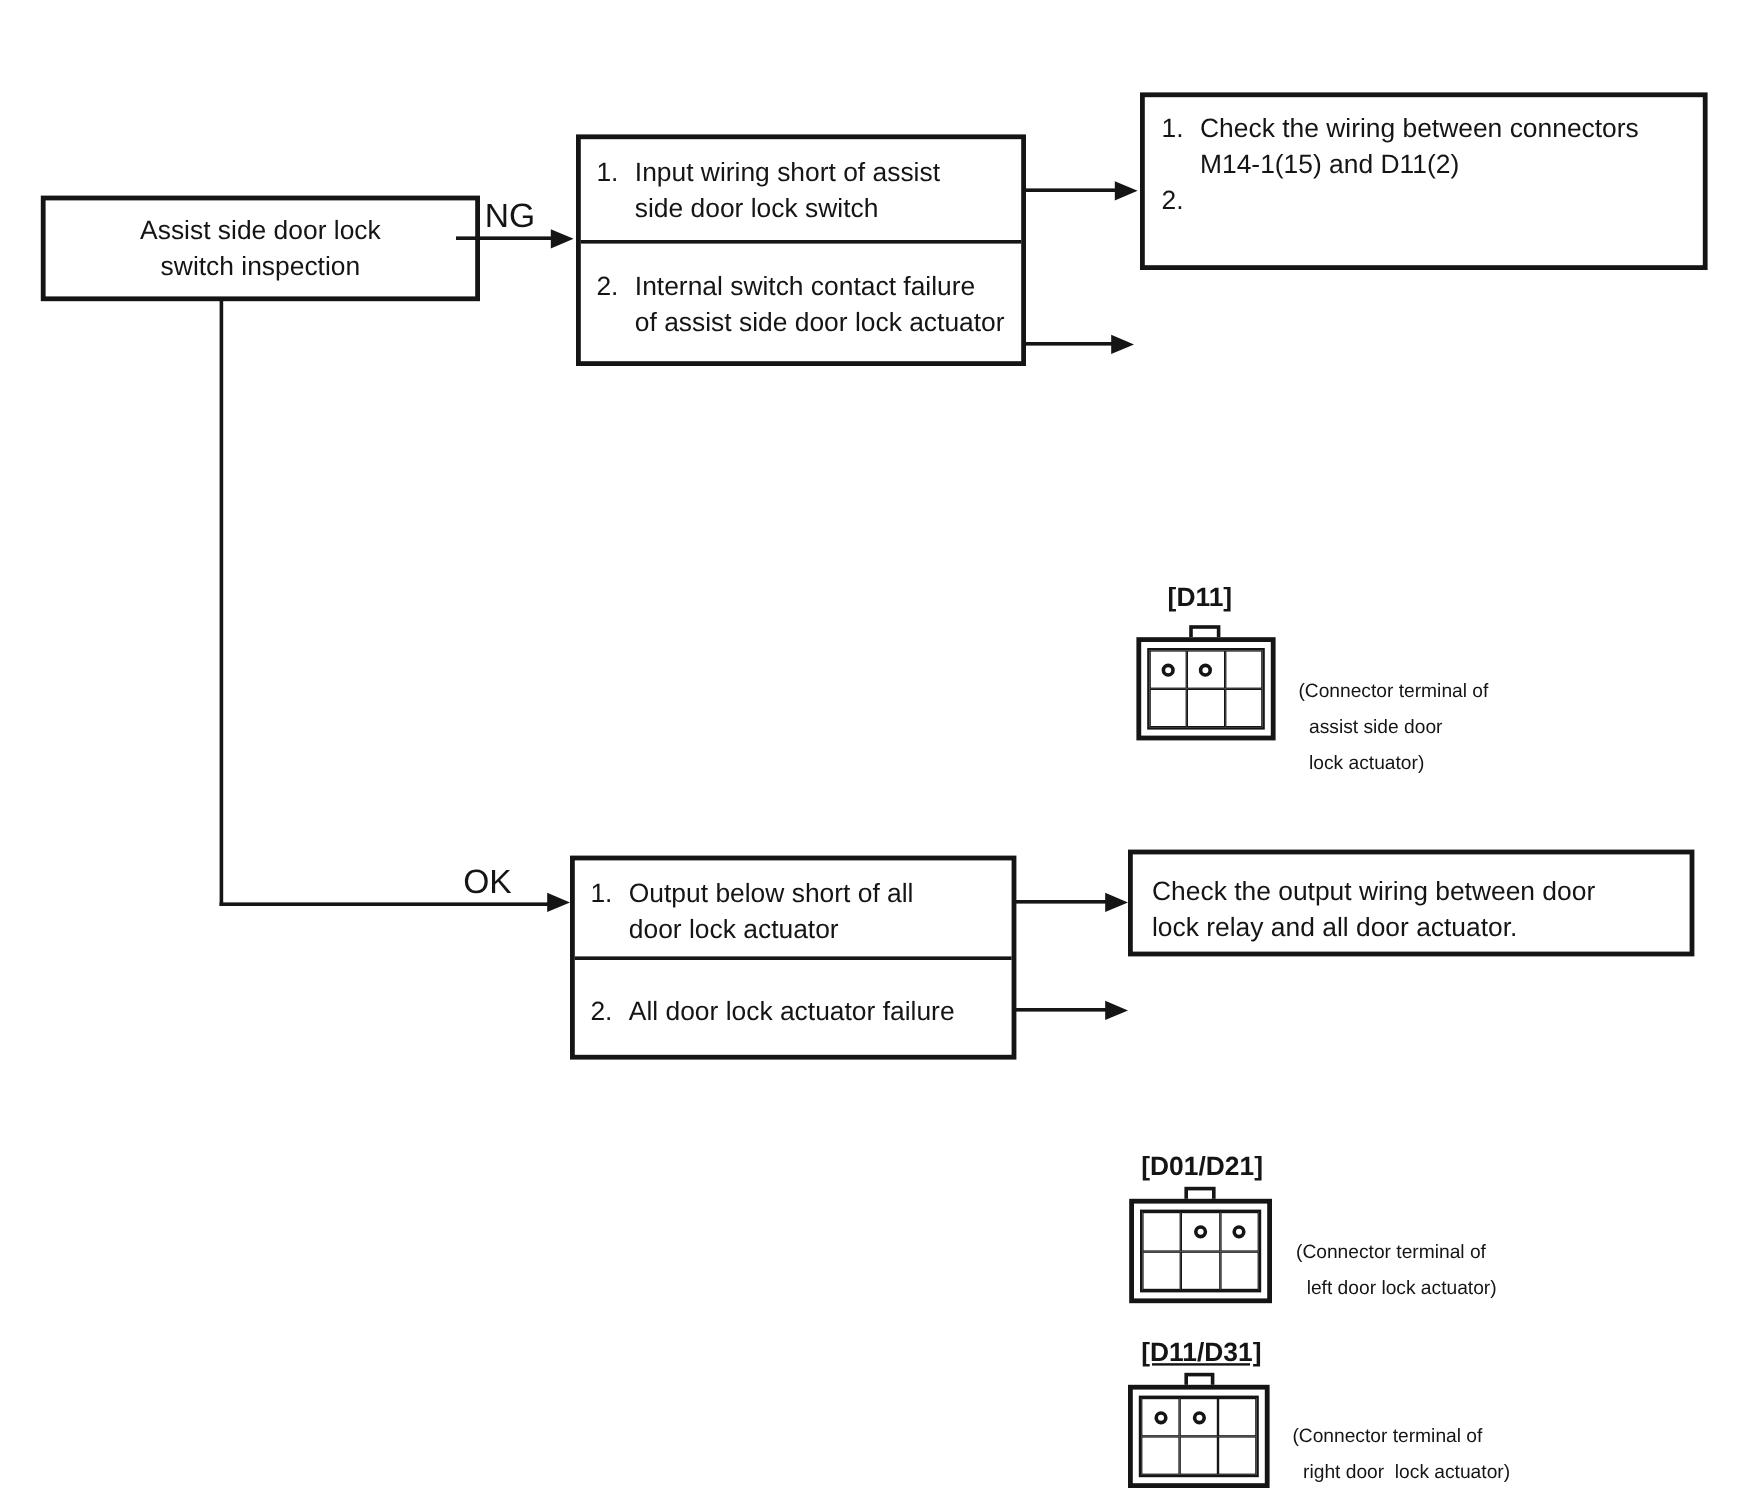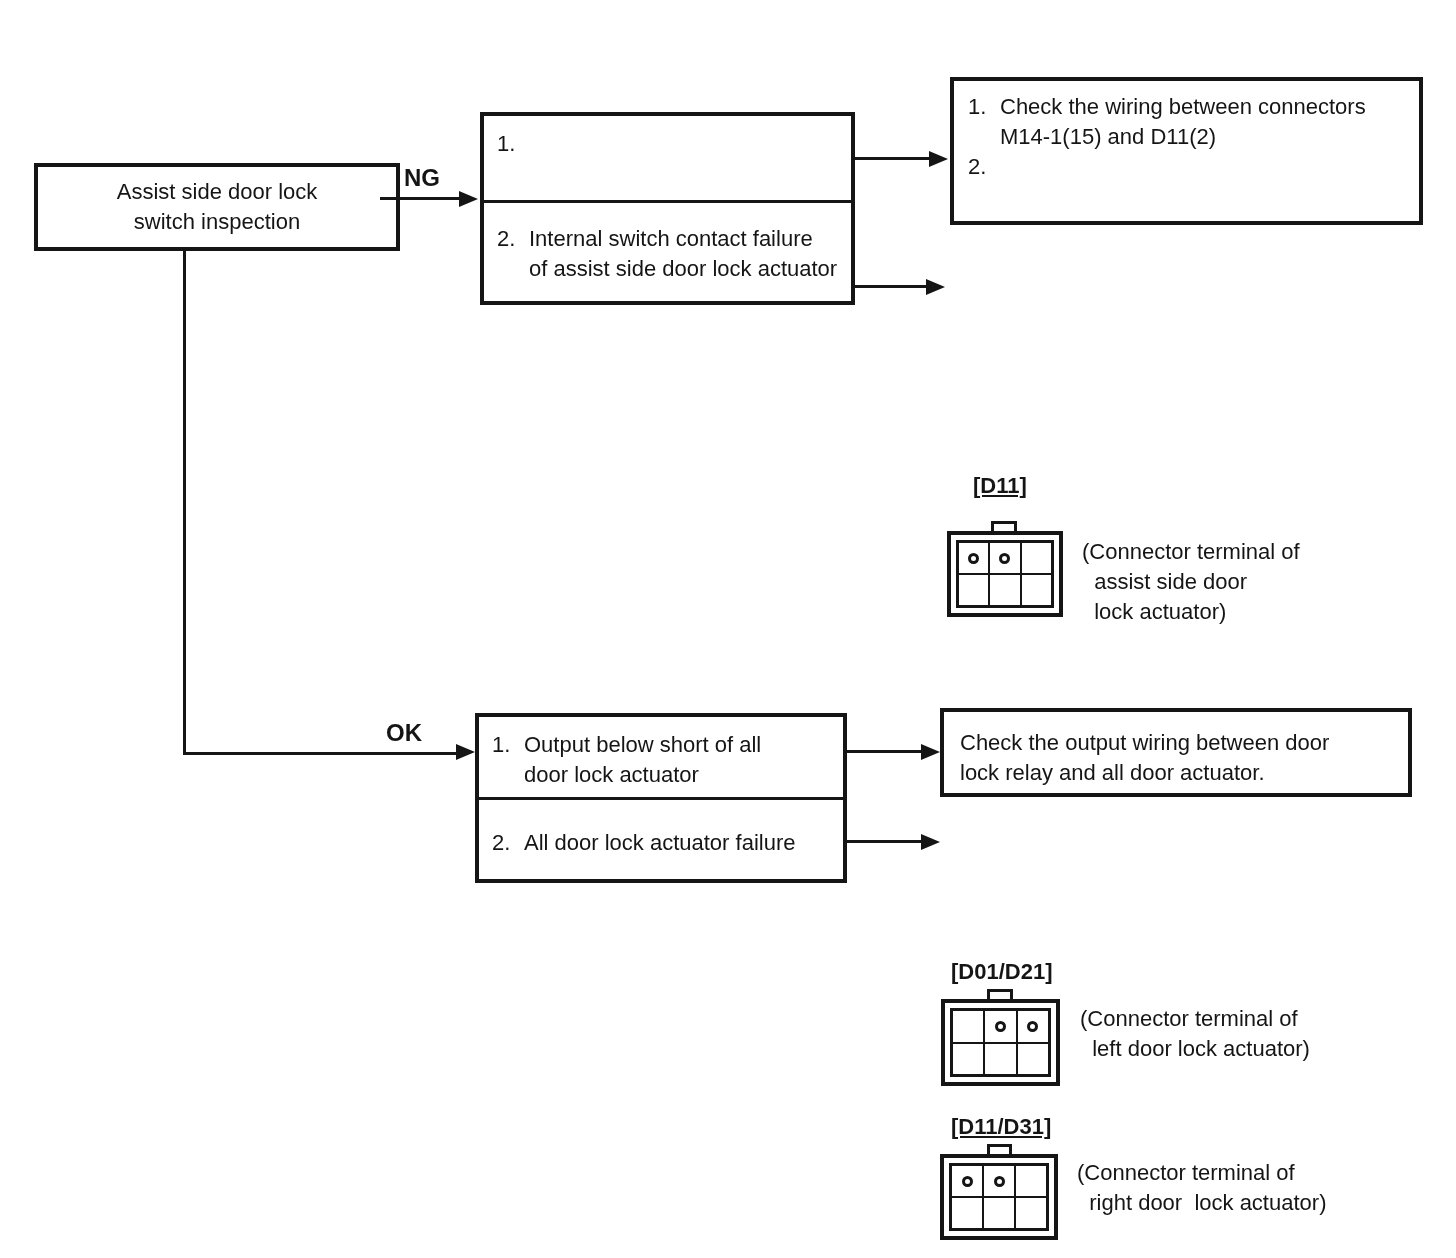--- a/index.html
+++ b/index.html
@@ -11,32 +11,32 @@
   .box {
     position:absolute; border:4px solid #151515; background:#ffffff;
     box-sizing:border-box;
   }
   .line { position:absolute; background:#151515; }
   .arrowhead {
     position:absolute; width:0; height:0;
     border-top:8px solid transparent; border-bottom:8px solid transparent;
     border-left:19px solid #151515;
   }
-  .flow-label { position:absolute; font-weight:bold; font-size:24px; }
+  .flow-label { position:absolute; font-weight:normal; font-size:28px; }
   .center-box {
     display:flex; align-items:center; justify-content:center;
     text-align:center; font-size:22px; line-height:30px; white-space:pre-line;margin-left:20px;
   }
   .cell1 { border-bottom:3px solid #151515; box-sizing:border-box; }
   .item { display:flex; font-size:22px; line-height:30px; }
   .item .num { flex:none; width:32px; }
   .item .txt { white-space:pre-line; }
   .txtblock { font-size:22px; line-height:30px; white-space:pre-line; }
   .bracket-label { position:absolute; font-weight:bold; font-size:22px; }
-  .caption { position:absolute; font-size:22px; line-height:30px; white-space:pre-wrap; }
+  .caption { position:absolute; font-size:16px; line-height:30px; white-space:pre-wrap;margin-top:25px; }
   .connector-outer {
     position:absolute; border:4px solid #151515; background:#ffffff; box-sizing:border-box;
   }
   .connector-tab {
     position:absolute; border:3px solid #151515; background:#ffffff; box-sizing:border-box;
   }
   .pin-grid {
     position:absolute; left:5px; top:5px; right:5px; bottom:5px;
     border:2px solid #151515;
     display:grid; grid-template-columns:repeat(3,1fr); grid-template-rows:repeat(2,1fr);
@@ -63,20 +63,22 @@
 
   <div class="line" style="left:183px; top:249px; width:3px; height:506px;"></div>
   <div class="line" style="left:183px; top:752px; width:275px; height:3px;"></div>
   <div class="arrowhead" style="left:456px; top:744px;"></div>
   <div class="flow-label" style="left:386px; top:719px;">OK</div>
 
   <div class="box" style="left:480px; top:112px; width:375px; height:193px;">
     <div class="cell1" style="height:87px; padding:13px 8px 0 13px;">
       <div class="item">
         <span class="num">1.</span>
+        <span class="txt">Input wiring short of assist
+side door lock switch</span>
       </div>
     </div>
     <div style="padding:21px 8px 0 13px;">
       <div class="item">
         <span class="num">2.</span>
         <span class="txt">Internal switch contact failure
 of assist side door lock actuator</span>
       </div>
     </div>
   </div>
@@ -91,21 +93,21 @@
       <span class="num">1.</span>
       <span class="txt">Check the wiring between connectors
 M14-1(15) and D11(2)</span>
     </div>
     <div class="item">
       <span class="num">2.</span>
     </div>
   </div>
 
 
-  <div class="bracket-label" style="left:973px; top:473px;text-decoration:underline;">[D11]</div>
+  <div class="bracket-label" style="left:973px; top:485px;">[D11]</div>
   <div class="connector-tab" style="left:991px; top:521px; width:26px; height:14px;"></div>
   <div class="connector-outer" style="left:947px; top:531px; width:116px; height:86px;">
     <div class="pin-grid">
         <div class="pin-cell">
           <div class="pin"></div>
         </div>
         <div class="pin-cell">
           <div class="pin"></div>
         </div>
         <div class="pin-cell"></div>

